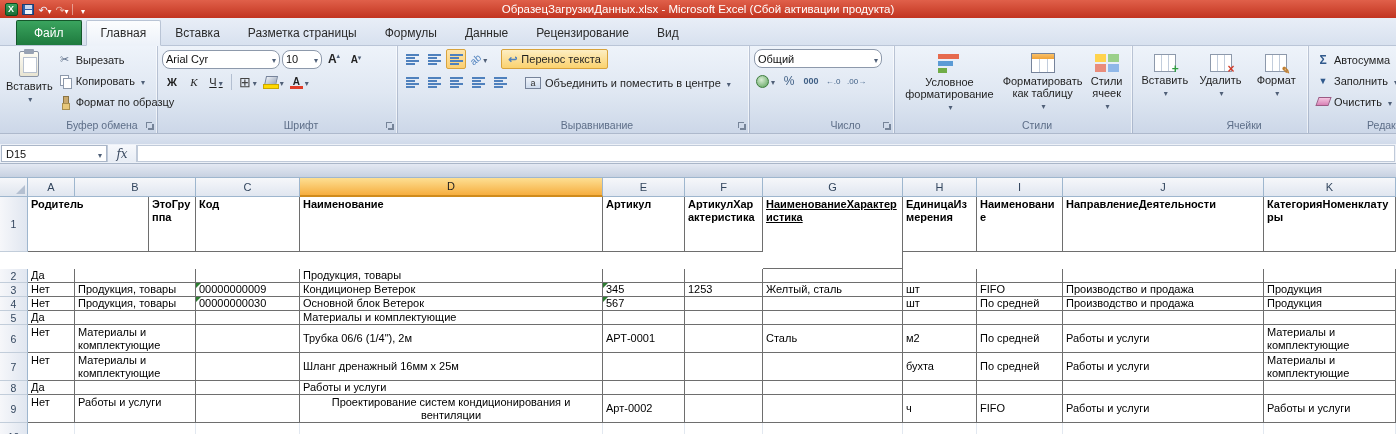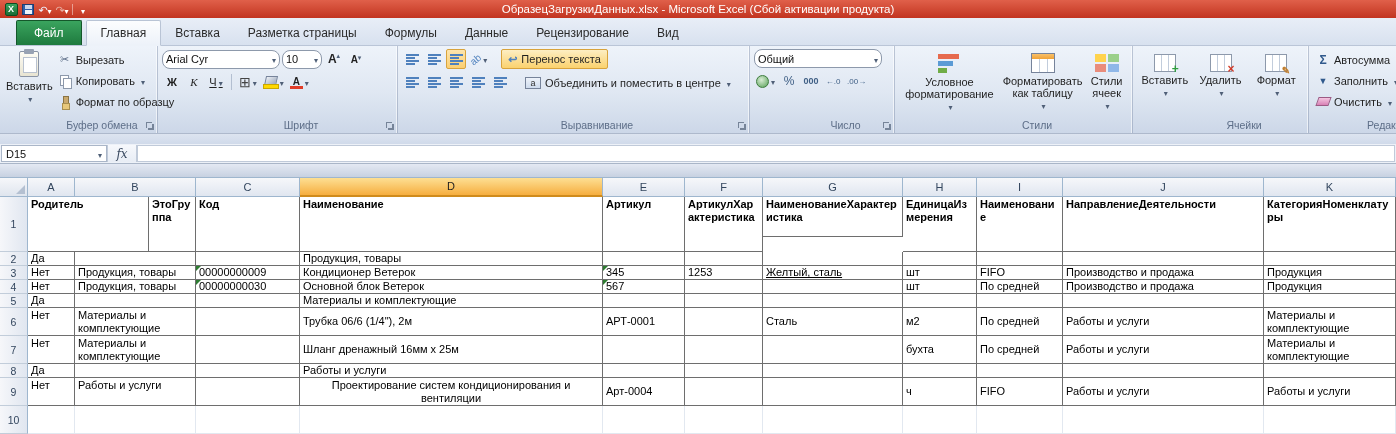--- a/index.html
+++ b/index.html
@@ -457,21 +457,21 @@
         </div>
         <div class="g-cell tb hd" style="width: 303px; height: 55px;">
           <span>Наименование</span>
         </div>
         <div class="g-cell tb hd" style="width: 82px; height: 55px;">
           <span>Артикул</span>
         </div>
         <div class="g-cell tb hd" style="width: 78px; height: 55px;">
           <span>АртикулХарактеристика</span>
         </div>
-        <div class="g-cell tb hd" style="width: 140px; height: 40px;">
+        <div class="g-cell tb hd" style="width: 140px; height: 72px; text-decoration: underline;">
           <span>НаименованиеХарактеристика</span>
         </div>
         <div class="g-cell tb hd" style="width: 74px; height: 55px;">
           <span>ЕдиницаИзмерения</span>
         </div>
         <div class="g-cell tb hd" style="width: 86px; height: 55px;">
           <span>Наименование</span>
         </div>
         <div class="g-cell tb hd" style="width: 201px; height: 55px;">
           <span>НаправлениеДеятельности</span>
@@ -511,21 +511,21 @@
         </div>
         <div class="g-cell tb" style="width: 303px; height: 14px;">
           <span>Кондиционер Ветерок</span>
         </div>
         <div class="g-cell tb err" style="width: 82px; height: 14px;">
           <span>345</span>
         </div>
         <div class="g-cell tb" style="width: 78px; height: 14px;">
           <span>1253</span>
         </div>
-        <div class="g-cell tb" style="width: 140px; height: 14px; text-decoration: underline;">
+        <div class="g-cell tb" style="width: 140px; height: 14px;">
           <span>Желтый, сталь</span>
         </div>
         <div class="g-cell tb" style="width: 74px; height: 14px;">
           <span>шт</span>
         </div>
         <div class="g-cell tb" style="width: 86px; height: 14px;">
           <span>FIFO</span>
         </div>
         <div class="g-cell tb" style="width: 201px; height: 14px;">
           <span>Производство и продажа</span>
@@ -668,21 +668,21 @@
           <span>Нет</span>
         </div>
         <div class="g-cell tb top" style="width: 121px; height: 28px;">
           <span>Работы и услуги</span>
         </div>
         <div class="g-cell tb" style="width: 104px; height: 28px;"></div>
         <div class="g-cell tb wrap top" style="width: 303px; height: 28px; text-align: center;">
           <span>Проектирование систем кондиционирования и вентиляции</span>
         </div>
         <div class="g-cell tb" style="width: 82px; height: 28px;">
-          <span>Арт-0004</span>
+          <span>Арт-0002</span>
         </div>
         <div class="g-cell tb" style="width: 78px; height: 28px;"></div>
         <div class="g-cell tb" style="width: 140px; height: 28px;"></div>
         <div class="g-cell tb" style="width: 74px; height: 28px;">
           <span>ч</span>
         </div>
         <div class="g-cell tb" style="width: 86px; height: 28px;">
           <span>FIFO</span>
         </div>
         <div class="g-cell tb" style="width: 201px; height: 28px;">

